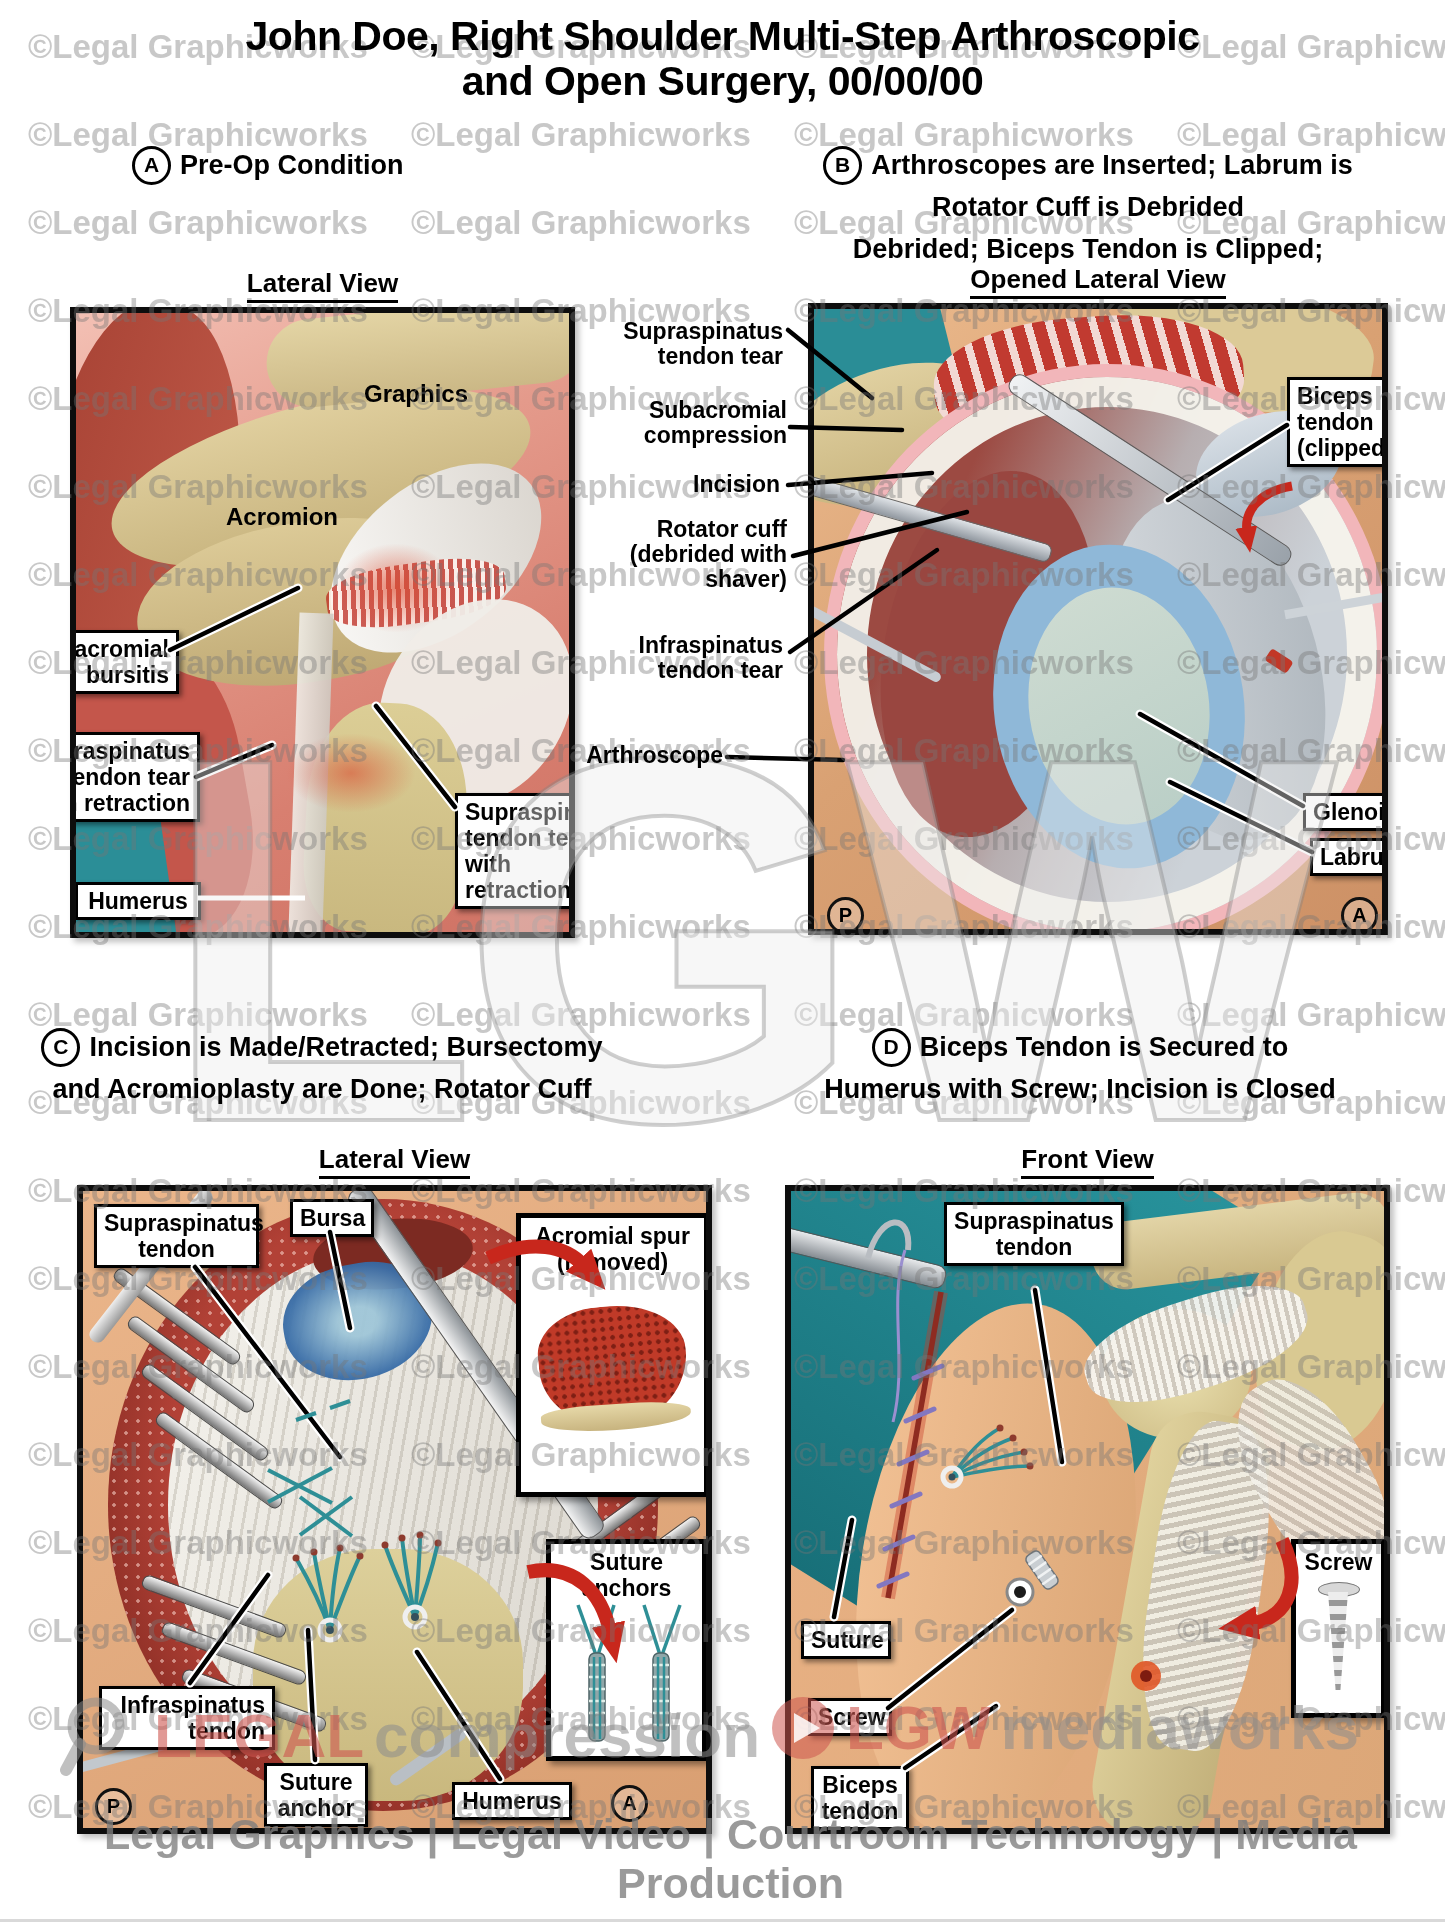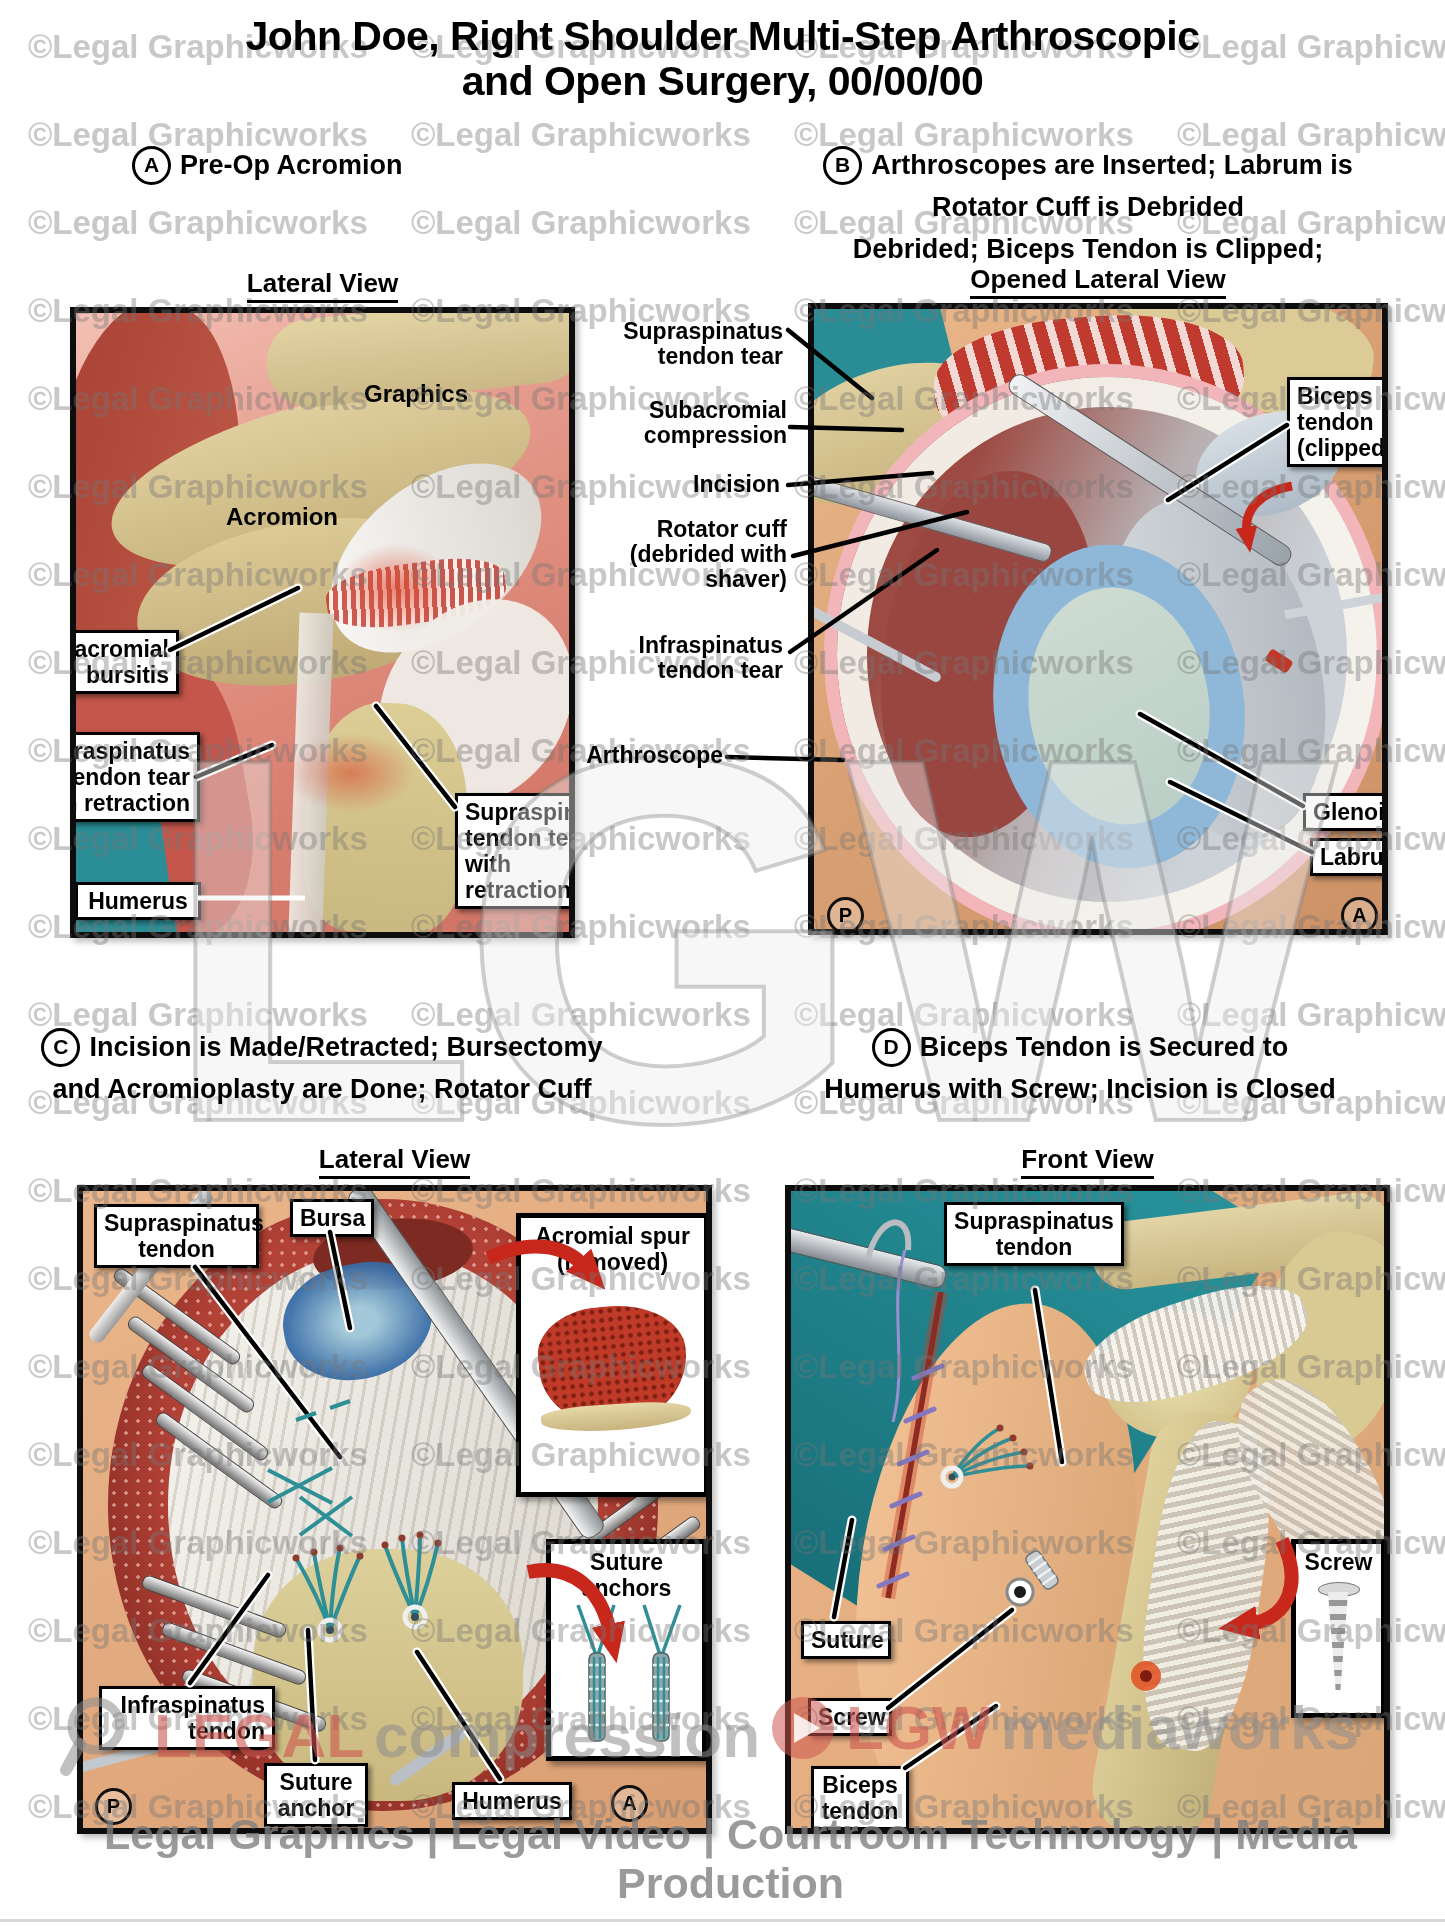--- a/index.html
+++ b/index.html
@@ -53,21 +53,21 @@
 <div id="page">
 
   <div class="title">
     <div>John Doe, Right Shoulder Multi-Step Arthroscopic</div>
     <div>and Open Surgery, 00/00/00</div>
   </div>
 
   <div class="sec-head" style="left:132px;top:144px;">
     <div class="sec-line">
       <span class="circ">A</span>
-      <span>Pre-Op Acromion</span>
+      <span>Pre-Op Condition</span>
     </div>
   </div>
 
   <div class="sec-head" style="left:782px;top:144px;width:612px;">
     <div class="sec-line">
       <span class="circ">B</span>
       <span>Arthroscopes are Inserted; Labrum is</span>
     </div>
     <div class="sec-line">Rotator Cuff is Debrided</div>
     <div class="sec-line">Debrided; Biceps Tendon is Clipped;</div>

